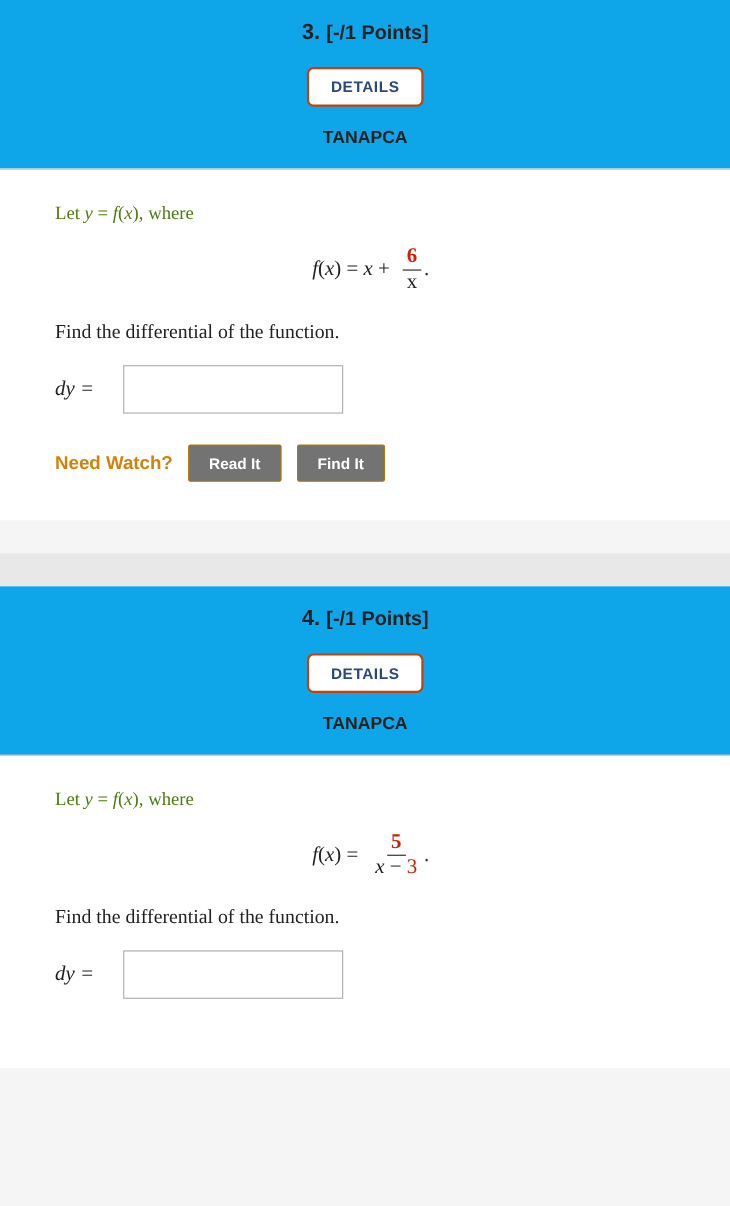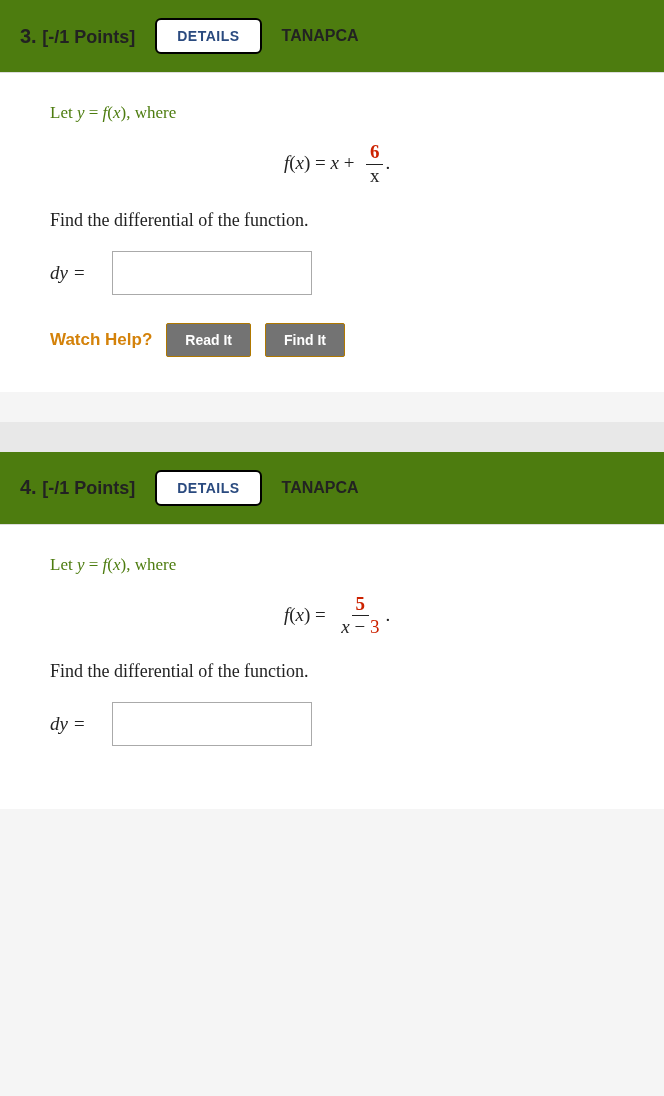--- a/index.html
+++ b/index.html
@@ -18,35 +18,36 @@
 
     .problem-block {
       background: #fff;
       margin-bottom: 30px;
     }
 
     .problem-header {
       display: flex;
       align-items: center;
       padding: 18px 20px;
-      background: #4d7c0f;
+      background: #0ea5e9;
       border-bottom: 1px solid #ddd;
       gap: 20px;
+      flex-direction: column;
     }
 
     .problem-number {
       font-size: 20px;
       font-weight: bold;
       font-family: Arial, sans-serif;
       color: #222;
       white-space: nowrap;
     }
 
     .details-button {
-      border: 2px solid #000000;
+      border: 2px solid #c2410c;
       border-radius: 6px;
       background: #fff;
       color: #2a4a7f;
       font-family: Arial, sans-serif;
       font-size: 14px;
       font-weight: bold;
       padding: 8px 20px;
       cursor: pointer;
       letter-spacing: 0.5px;
     }
@@ -199,21 +200,21 @@
     </div>
 
     <p class="find-text">Find the differential of the function.</p>
 
     <div class="dy-row">
       <span class="dy-label">dy =</span>
       <input class="dy-input" type="text" style="">
     </div>
 
     <div class="need-help-row">
-      <span class="need-help-label">Watch Help?</span>
+      <span class="need-help-label">Need Watch?</span>
       <button class="help-button">Read It</button>
       <button class="help-button">Find It</button>
     </div>
   </div>
 </div>
 
 <div class="separator"></div>
 
 <div class="problem-block">
   <div class="problem-header">

